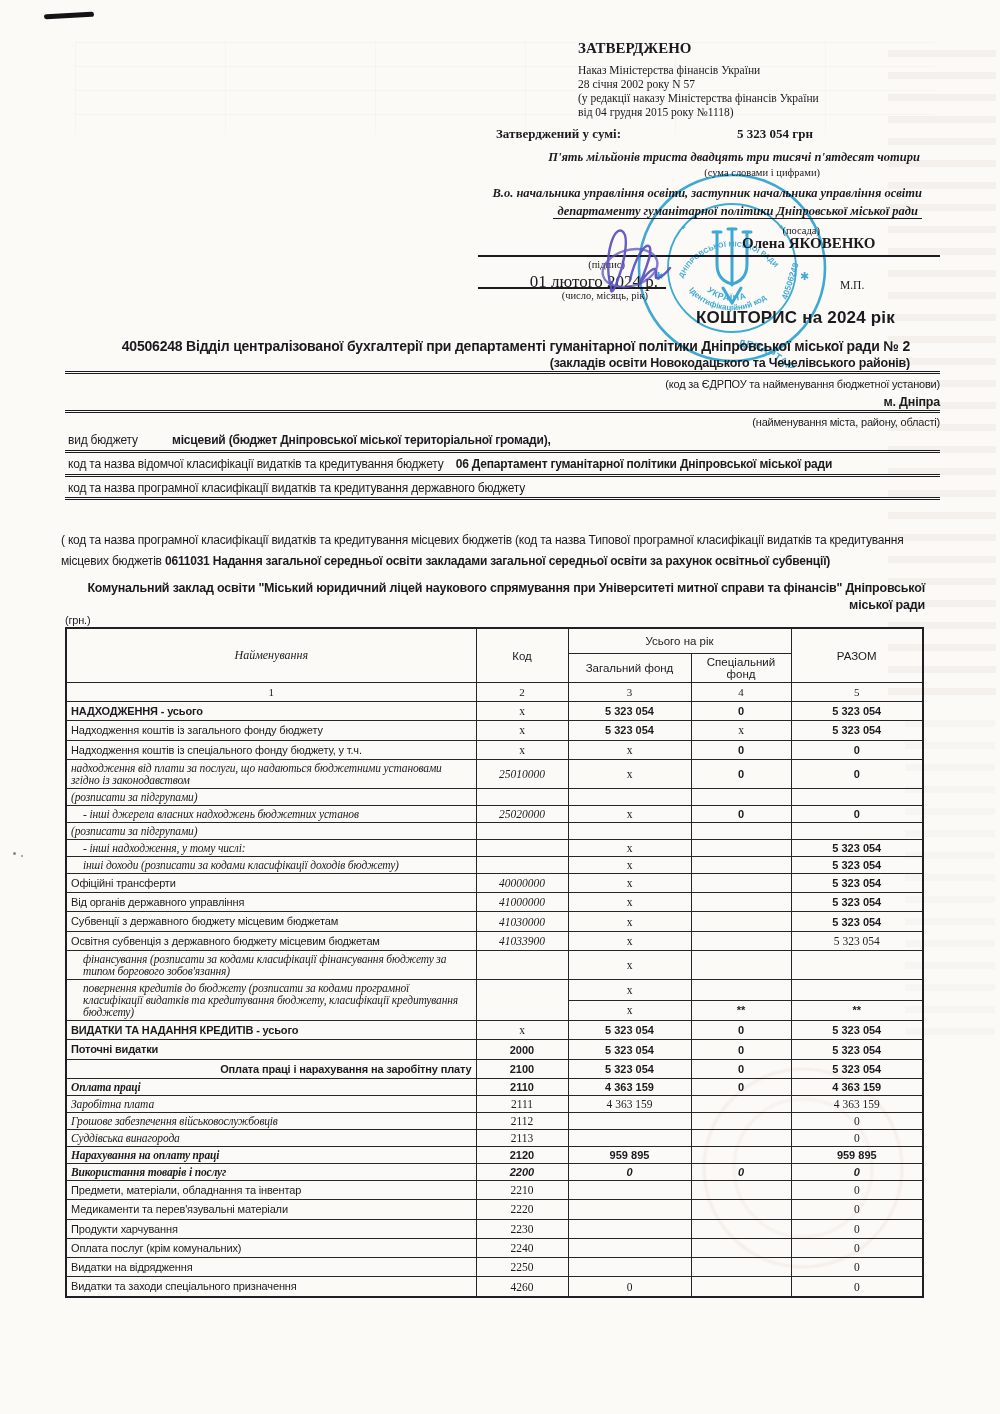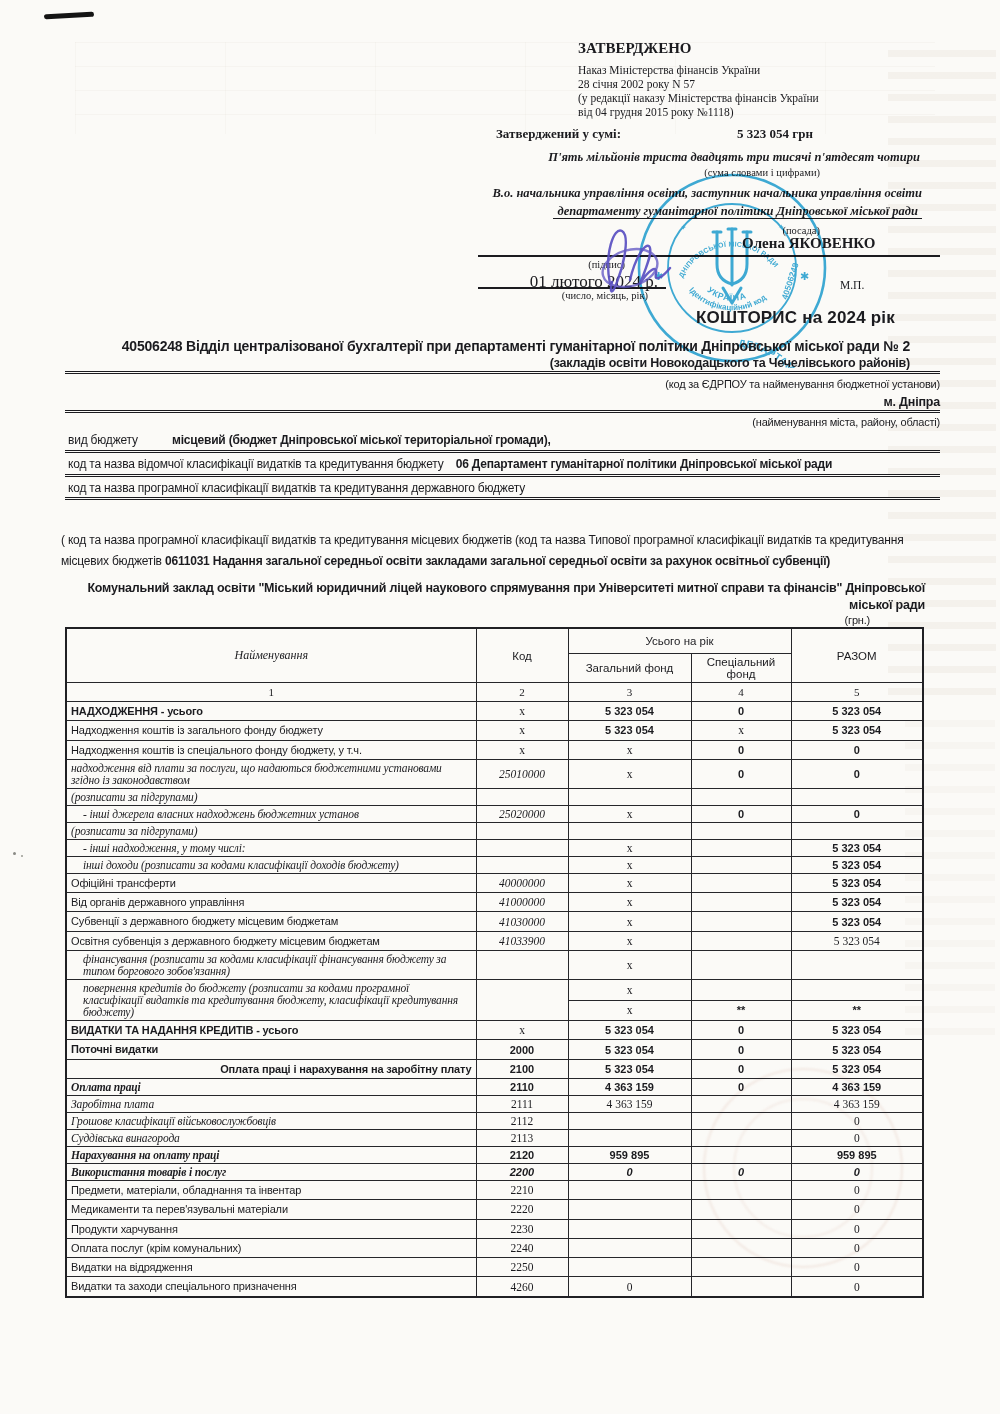--- a/index.html
+++ b/index.html
@@ -146,21 +146,21 @@
   <span class="b">06    Департамент гуманітарної політики Дніпровської міської ради</span>
 </div>
 <div class="abs drule" style="left:65px;top:474px;width:875px;"></div>
 <div class="abs san" style="left:68px;top:481px;width:870px;font-size:12px;">код та назва програмної класифікації видатків та кредитування державного бюджету</div>
 <div class="abs drule" style="left:65px;top:497px;width:875px;"></div>
 <div class="abs san" style="left:61px;top:508px;width:878px;font-size:12px;line-height:21px;margin-top:22px;">
   <span>( код та назва програмної класифікації видатків та кредитування  місцевих бюджетів (код та назва Типової програмної класифікації видатків та кредитування місцевих бюджетів    </span><span class="b">0611031   Надання загальної середньої освіти закладами загальної середньої освіти   за рахунок освітньої субвенції)</span>
 </div>
 
 <div class="abs san b ctr" style="left:80px;top:580px;width:845px;font-size:12.5px;line-height:17px;">Комунальний заклад освіти "Міський юридичний ліцей наукового спрямування при Університеті митної справи та фінансів" Дніпровської міської ради</div>
-<div class="abs san" style="left:65px;top:614px;width:805px;text-align:right;font-size:11px;">(грн.)</div>
+<div class="abs san" style="left:65px;top:614px;width:805px;font-size:11px;">(грн.)</div>
 
 <table class="budget">
   <colgroup>
     <col style="width:410px">
       <col style="width:92px">
       <col style="width:123px">
       <col style="width:100px">
       <col style="width:132px">
   </colgroup>
   <thead>
@@ -322,21 +322,21 @@
         <td class="val v-bold">4 363 159</td>
       </tr>
       <tr>
         <td class="name n-italic">Заробітна плата</td>
         <td class="code ">2111</td>
         <td class="val v-plain">4 363 159</td>
         <td class="val v-plain"></td>
         <td class="val v-plain">4 363 159</td>
       </tr>
       <tr>
-        <td class="name n-italic">Грошове класифікації військовослужбовців</td>
+        <td class="name n-italic">Грошове забезпечення військовослужбовців</td>
         <td class="code ">2112</td>
         <td class="val v-plain"></td>
         <td class="val v-plain"></td>
         <td class="val v-plain">0</td>
       </tr>
       <tr>
         <td class="name n-italic">Суддівська винагорода</td>
         <td class="code ">2113</td>
         <td class="val v-plain"></td>
         <td class="val v-plain"></td>

